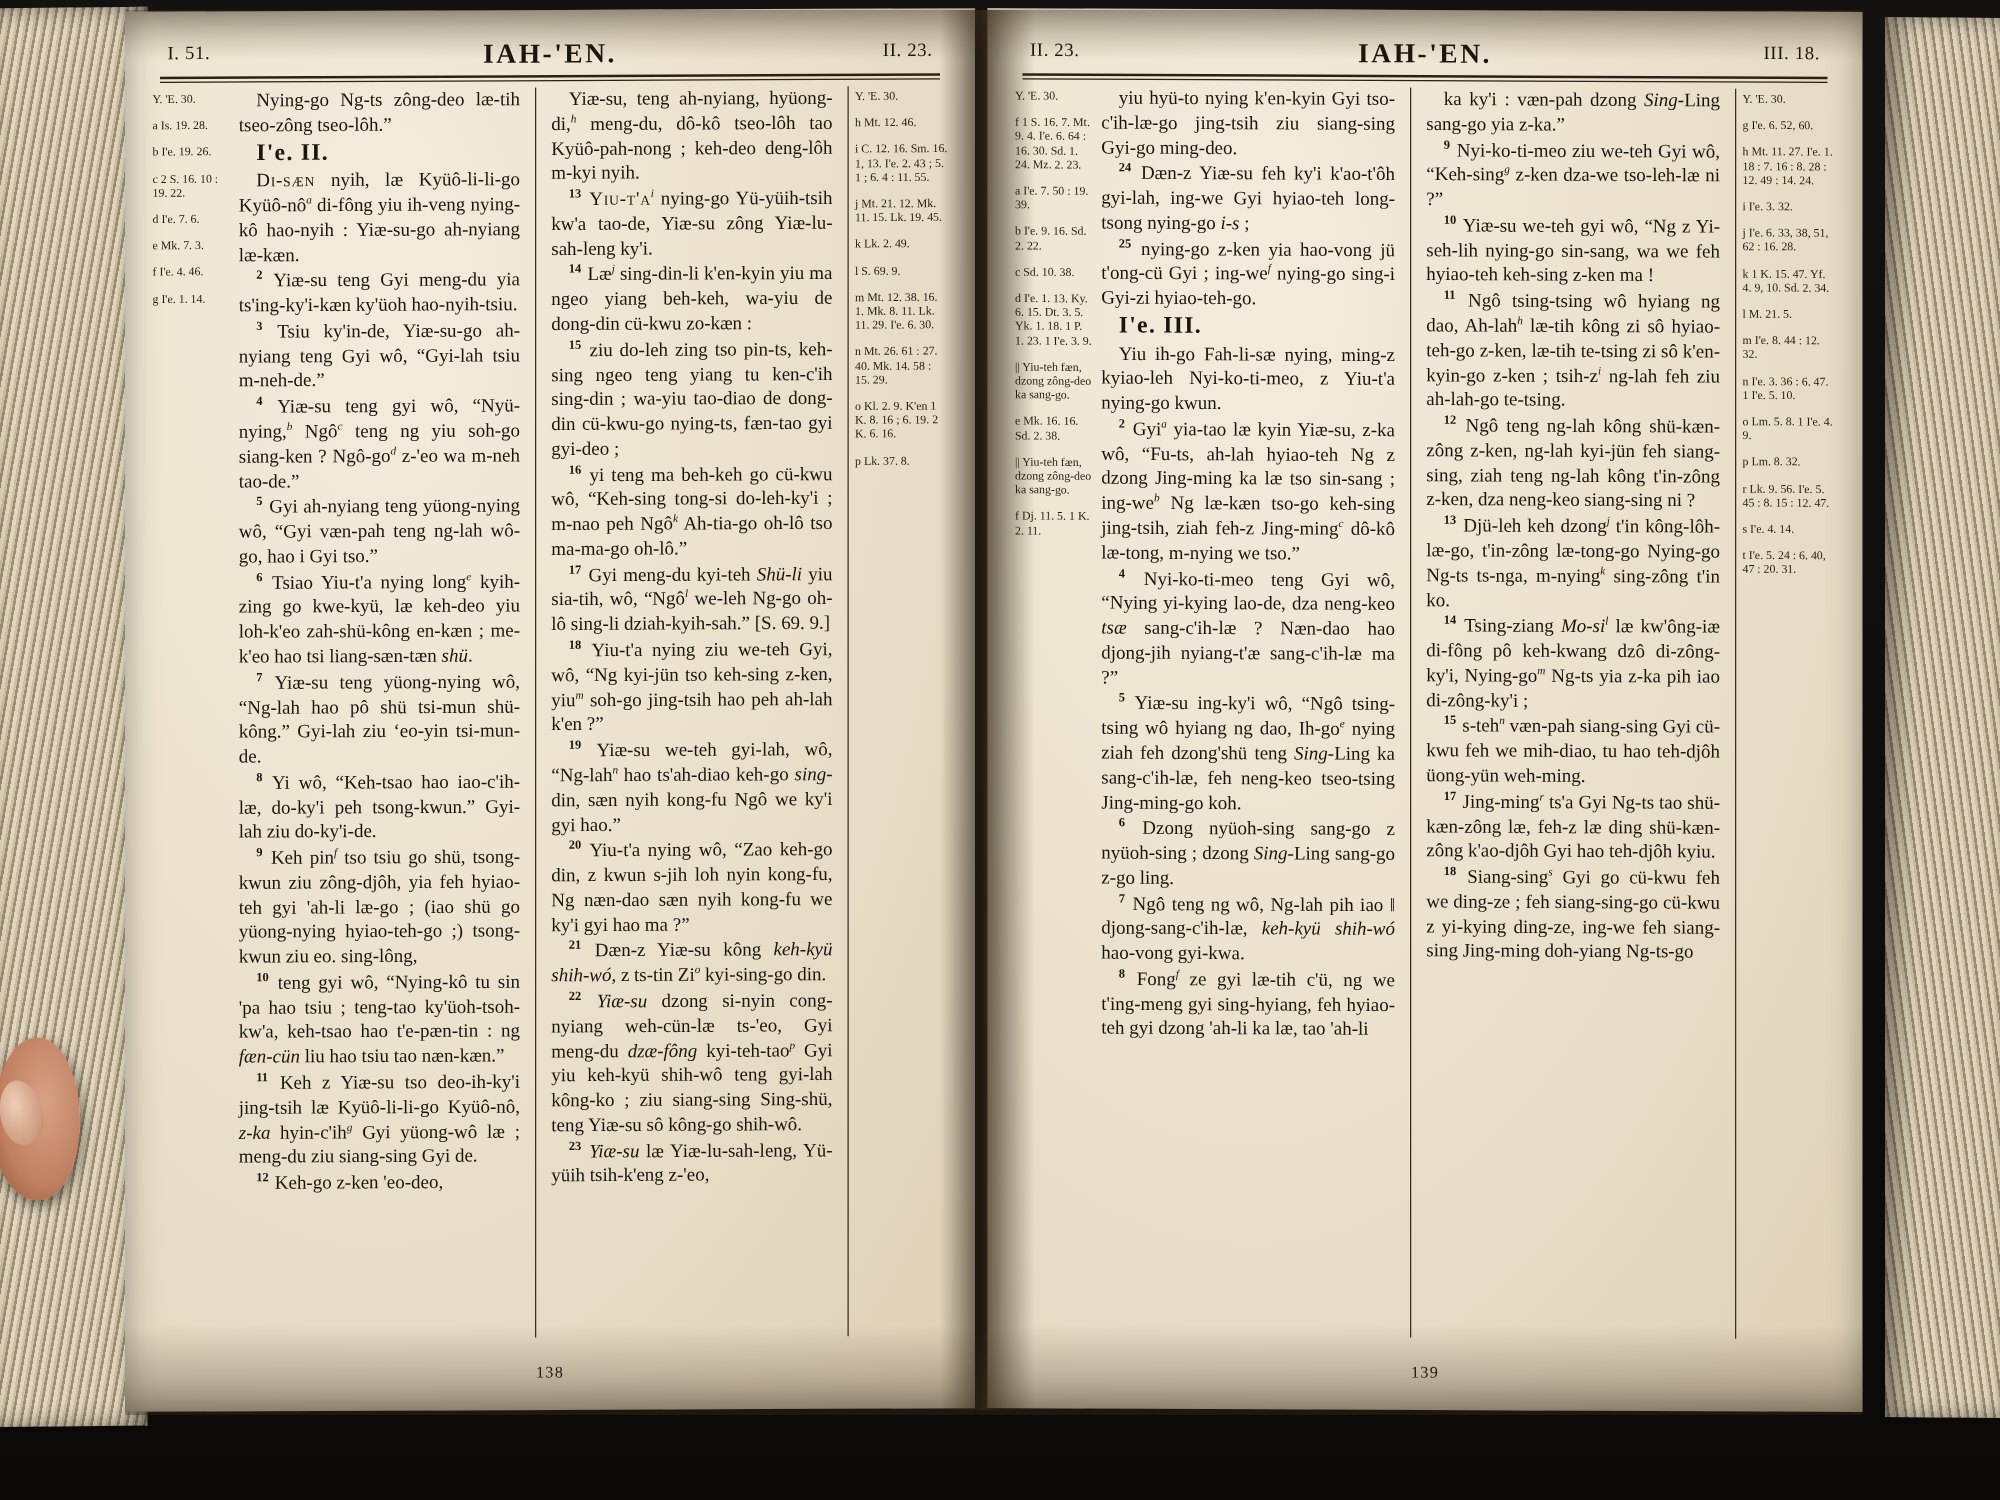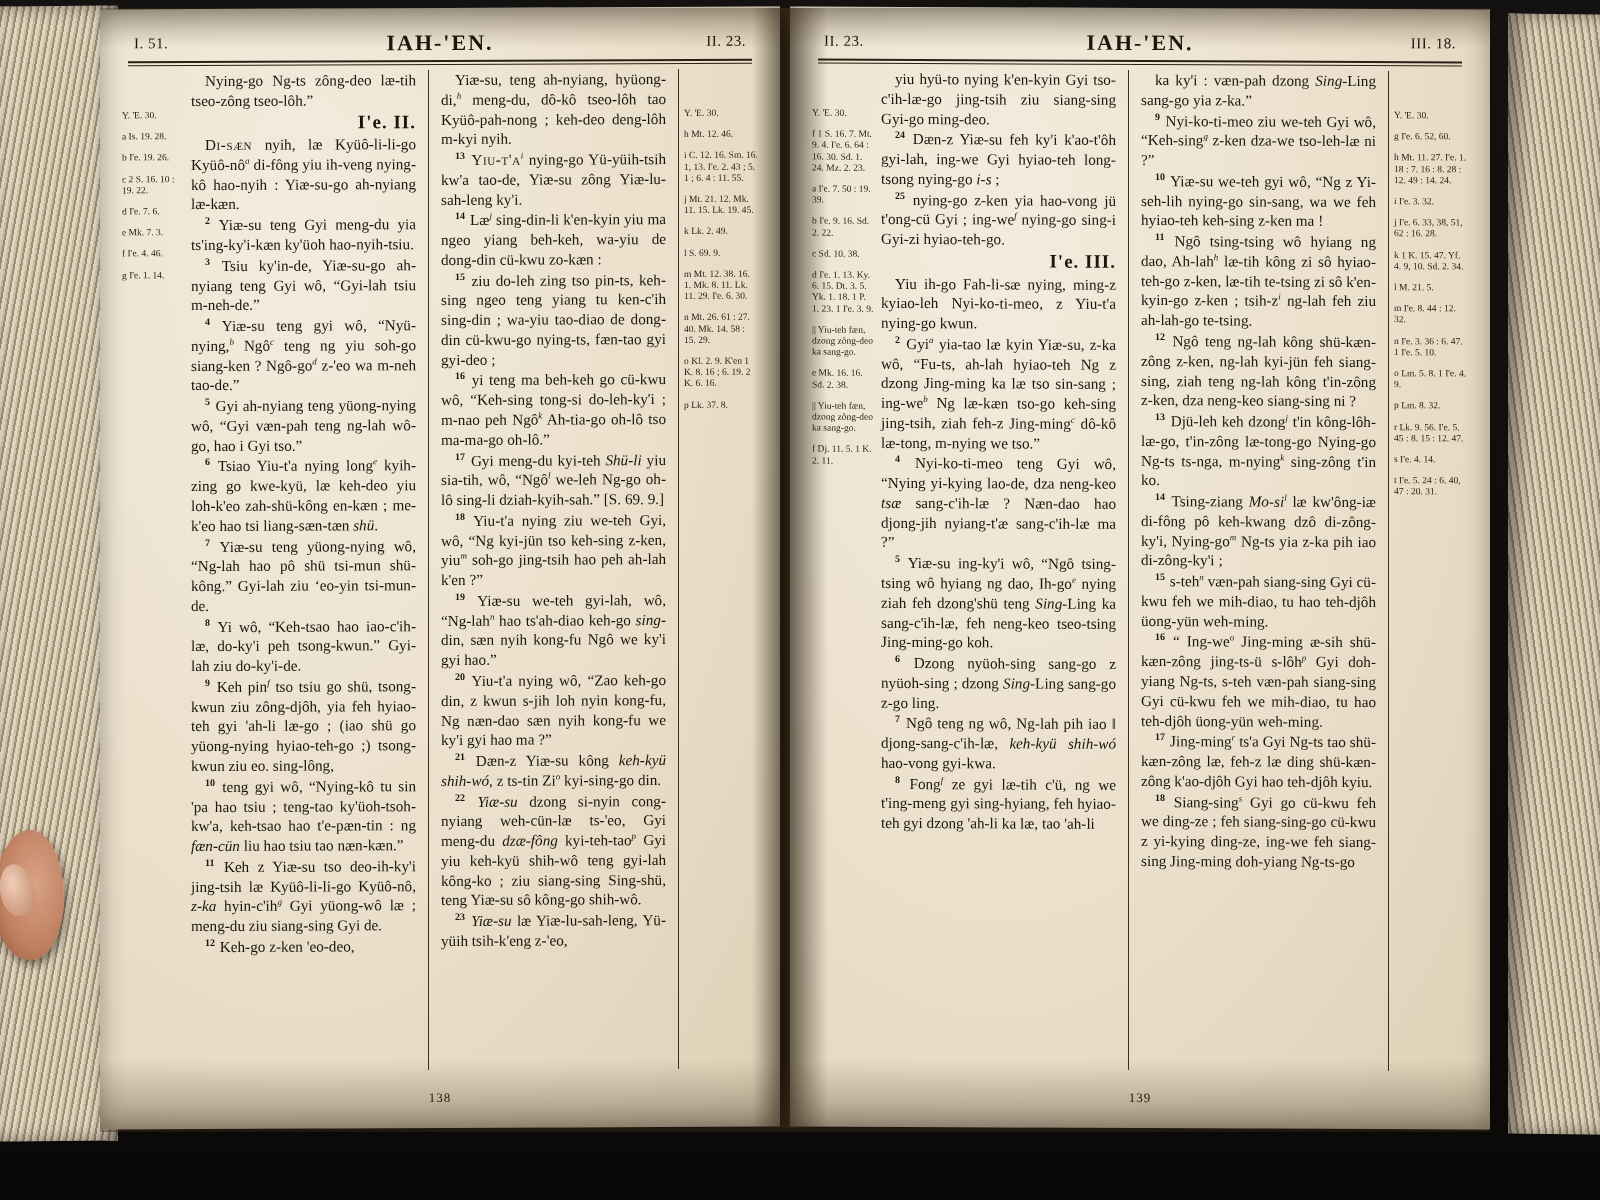--- a/index.html
+++ b/index.html
@@ -81,34 +81,34 @@
   .rh-mid{position:absolute;left:0;right:0;text-align:center;top:0;font-size:22px;letter-spacing:2px;font-weight:bold;}
   .rh-right{position:absolute;right:34px;top:4px;font-size:15px;}
   .rule{
     position:absolute;left:28px;right:28px;top:52px;border-top:2px solid #2a2015;
   }
   .rule2{position:absolute;left:28px;right:28px;top:56px;border-top:1px solid #2a2015;}
 
   .cols{position:absolute;left:22px;right:22px;top:62px;bottom:58px;display:flex;}
   .refcol{
     width:62px;flex:0 0 62px;font-size:9.5px;line-height:1.18;
-    padding-top:4px;color:#241c12;margin-top:35px;
+    padding-top:4px;color:#241c12;
   }
   .refcol.wide{width:74px;flex:0 0 74px;}
   .refline{margin-bottom:10px;white-space:pre-line;}
   .vsep{width:0;border-left:1px solid #3a2e1e;margin:0 5px;}
   .textcol{
     flex:1 1 0;padding:0 7px;font-size:15.2px;line-height:1.30;
     text-align:justify;text-justify:inter-word;hyphens:manual;
   }
   .textcol p{margin:0 0 0 0;text-indent:14px;}
   .vs{font-size:10px;vertical-align:super;font-weight:bold;margin-right:1px;}
   .supletter{font-size:9px;vertical-align:super;font-style:italic;}
   .chaphead{
-    text-align:right;font-weight:bold;font-size:19px;letter-spacing:1px;
+    text-align:left;font-weight:bold;font-size:19px;letter-spacing:1px;
     margin:6px 0 4px 0;text-indent:0;
   }
   .smallcaps{font-variant:small-caps;letter-spacing:.6px;}
   .it{font-style:italic;}
   .folio{
     position:absolute;bottom:22px;left:0;right:0;text-align:center;font-size:13px;letter-spacing:1px;
   }
 </style>
 </head>
 <body>
@@ -231,21 +231,20 @@
           <div class="vsep"></div>
           <div class="textcol" id="R-colB">
               <p>ka ky'i : væn-pah dzong <span class="it">Sing</span>-Ling sang-go yia z-ka.”</p>
               <p><span class="vs">9</span> Nyi-ko-ti-meo ziu we-teh Gyi wô, “Keh-sing<sup class="supletter">g</sup> z-ken dza-we tso-leh-læ ni ?”</p>
               <p><span class="vs">10</span> Yiæ-su we-teh gyi wô, “Ng z Yi-seh-lih nying-go sin-sang, wa we feh hyiao-teh keh-sing z-ken ma !</p>
               <p><span class="vs">11</span> Ngô tsing-tsing wô hyiang ng dao, Ah-lah<sup class="supletter">h</sup> læ-tih kông zi sô hyiao-teh-go z-ken, læ-tih te-tsing zi sô k'en-kyin-go z-ken ; tsih-z<sup class="supletter">i</sup> ng-lah feh ziu ah-lah-go te-tsing.</p>
               <p><span class="vs">12</span> Ngô teng ng-lah kông shü-kæn-zông z-ken, ng-lah kyi-jün feh siang-sing, ziah teng ng-lah kông t'in-zông z-ken, dza neng-keo siang-sing ni ?</p>
               <p><span class="vs">13</span> Djü-leh keh dzong<sup class="supletter">j</sup> t'in kông-lôh-læ-go, t'in-zông læ-tong-go Nying-go Ng-ts ts-nga, m-nying<sup class="supletter">k</sup> sing-zông t'in ko.</p>
               <p><span class="vs">14</span> Tsing-ziang <span class="it">Mo-si</span><sup class="supletter">l</sup> læ kw'ông-iæ di-fông pô keh-kwang dzô di-zông-ky'i, Nying-go<sup class="supletter">m</sup> Ng-ts yia z-ka pih iao di-zông-ky'i ;</p>
               <p><span class="vs">15</span> s-teh<sup class="supletter">n</sup> væn-pah siang-sing Gyi cü-kwu feh we mih-diao, tu hao teh-djôh üong-yün weh-ming.</p>
-              <p><span class="vs">16</span> “ Ing-we<sup class="supletter">o</sup> Jing-ming æ-sih shü-kæn-zông jing-ts-ü s-lôh<sup class="supletter">p</sup> Gyi doh-yiang Ng-ts, s-teh væn-pah siang-sing Gyi cü-kwu feh we mih-diao, tu hao teh-djôh üong-yün weh-ming.</p>
               <p><span class="vs">17</span> Jing-ming<sup class="supletter">r</sup> ts'a Gyi Ng-ts tao shü-kæn-zông læ, feh-z læ ding shü-kæn-zông k'ao-djôh Gyi hao teh-djôh kyiu.</p>
               <p><span class="vs">18</span> Siang-sing<sup class="supletter">s</sup> Gyi go cü-kwu feh we ding-ze ; feh siang-sing-go cü-kwu z yi-kying ding-ze, ing-we feh siang-sing Jing-ming doh-yiang Ng-ts-go</p>
             </div>
           <div class="vsep"></div>
           <div class="refcol wide" id="R-ref2">
               <div class="refline">Y. 'E. 30.</div>
               <div class="refline">g I'e. 6. 52, 60.</div>
               <div class="refline">h Mt. 11. 27. I'e. 1. 18 : 7. 16 : 8. 28 : 12. 49 : 14. 24.</div>
               <div class="refline">i I'e. 3. 32.</div>
               <div class="refline">j I'e. 6. 33, 38, 51, 62 : 16. 28.</div>

